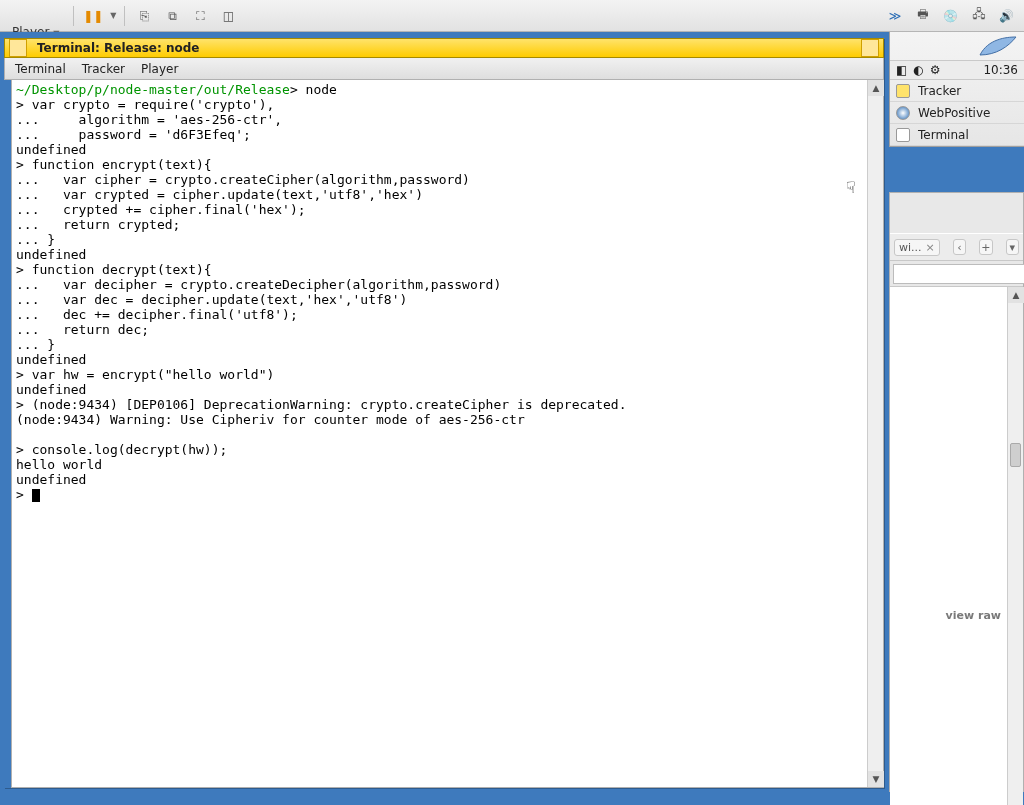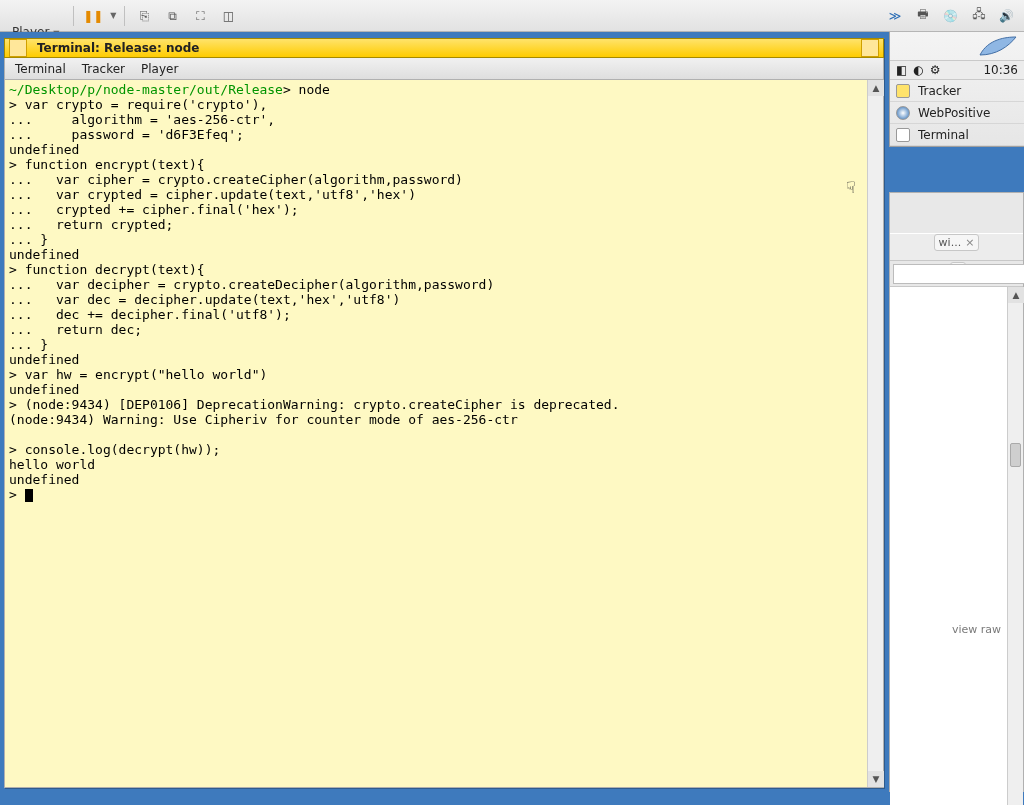--- a/index.html
+++ b/index.html
@@ -40,22 +40,23 @@
   }
   .titlebar .title { font-weight:bold;color:#222;font-size:12px; }
   .titlebar .tspacer{flex:1;}
   .titlebar .tabicon{width:18px;height:18px;border:1px solid #d0a000;background:#ffe79a;}
   .menubar {
     height: 22px; background: linear-gradient(#f1f1f1,#dedede);
     border: 1px solid #b0b0b0; border-top: 0;
     display:flex; align-items:center; gap:16px; padding:0 10px; color:#222;
   }
   .termbody {
-    flex:1; background:#fef9c3; border:1px solid #b0b0b0;border-top:0;
+    flex:1; background:#ffffff; border:1px solid #b0b0b0;border-top:0;
     display:flex;
+    margin-left:7px;
   }
   .termtext {
     flex:1; padding:2px 4px; font-family:"DejaVu Sans Mono","Courier New",monospace;
     font-size:13px; line-height:15px; white-space:pre; color:#000; overflow:hidden;
   }
   .termtext .path{color:#009400;}
   .termscroll{width:16px;background:#efefef;border-left:1px solid #ccc;position:relative;}
   .termscroll .arr{position:absolute;left:0;width:16px;height:16px;background:#e2e2e2;display:flex;align-items:center;justify-content:center;font-size:9px;color:#555;}
   .termscroll .up{top:0;}
   .termscroll .dn{bottom:0;}
@@ -70,27 +71,27 @@
   }
   .deskbar .leafrow{height:28px;display:flex;align-items:center;justify-content:flex-end;padding-right:6px;}
   .leaf svg{display:block;}
   .deskbar .clockrow{height:20px;display:flex;align-items:center;gap:6px;padding:0 6px;border-top:1px solid #c9c9c9;border-bottom:1px solid #c9c9c9;background:#ececec;}
   .deskbar .clockrow .time{margin-left:auto;font-size:12px;}
   .deskbar .app{height:22px;display:flex;align-items:center;gap:8px;padding:0 6px;border-bottom:1px solid #d6d6d6;}
   .sq{width:14px;height:14px;border:1px solid #999;background:#fff;border-radius:2px;}
 
   
   .win2{position:absolute;right:0;top:160px;width:135px;height:600px;background:#e8e8e8;border:1px solid #b0b0b0;}
-  .win2 .tabs{height:28px;background:#ececec;border-top:1px solid #fff;border-bottom:1px solid #c8c8c8;display:flex;align-items:center;padding:0 4px;gap:11px;flex-direction:column;}
+  .win2 .tabs{height:28px;background:#ececec;border-top:1px solid #fff;border-bottom:1px solid #c8c8c8;display:flex;align-items:center;padding:0 4px;gap:11px;}
   .win2 .tab{display:flex;align-items:center;gap:4px;background:#f6f6f6;border:1px solid #c7c7c7;border-radius:3px;padding:1px 4px;font-size:11px;color:#555;}
   .win2 .tbtn{width:16px;height:16px;border:1px solid #c7c7c7;background:#f6f6f6;border-radius:3px;display:flex;align-items:center;justify-content:center;font-size:11px;color:#666;margin-left:2px;}
   .win2 .addr{height:26px;display:flex;align-items:center;padding:3px;gap:4px;border-bottom:1px solid #c8c8c8;}
   .win2 .addr input{flex:1;height:20px;border:1px solid #bcbcbc;background:#fff;padding:0 4px;font-size:12px;}
   .win2 .content{position:relative;height:calc(100% - 54px);background:#fff;}
-  .win2 .content .vr{font-size:11px;color:#7a7a7a;position:absolute;right:22px;top:336px;}
+  .win2 .content .vr{font-size:11px;color:#7a7a7a;position:absolute;right:22px;top:322px;font-weight:bold;}
   .win2 .vscroll{position:absolute;right:0;top:0;bottom:0;width:16px;background:#efefef;border-left:1px solid #ccc;}
   .win2 .vscroll .arr{position:absolute;left:0;width:16px;height:16px;background:#e2e2e2;display:flex;align-items:center;justify-content:center;font-size:9px;color:#555;}
   .win2 .vscroll .up{top:0}
   .win2 .vscroll .thumb{position:absolute;left:2px;right:2px;top:156px;height:24px;background:#cfcfcf;border:1px solid #aaa;border-radius:2px;}
 
   
   .mousecursor{position:absolute;left:846px;top:146px;font-size:16px;color:#333;pointer-events:none;}
 </style>
 </head>
 <body>

